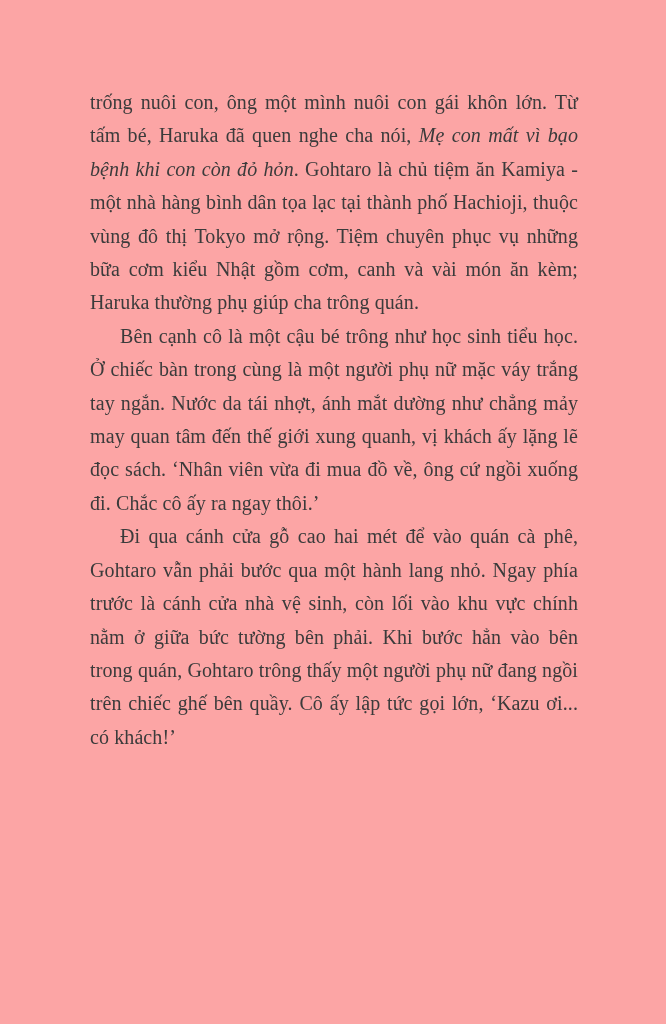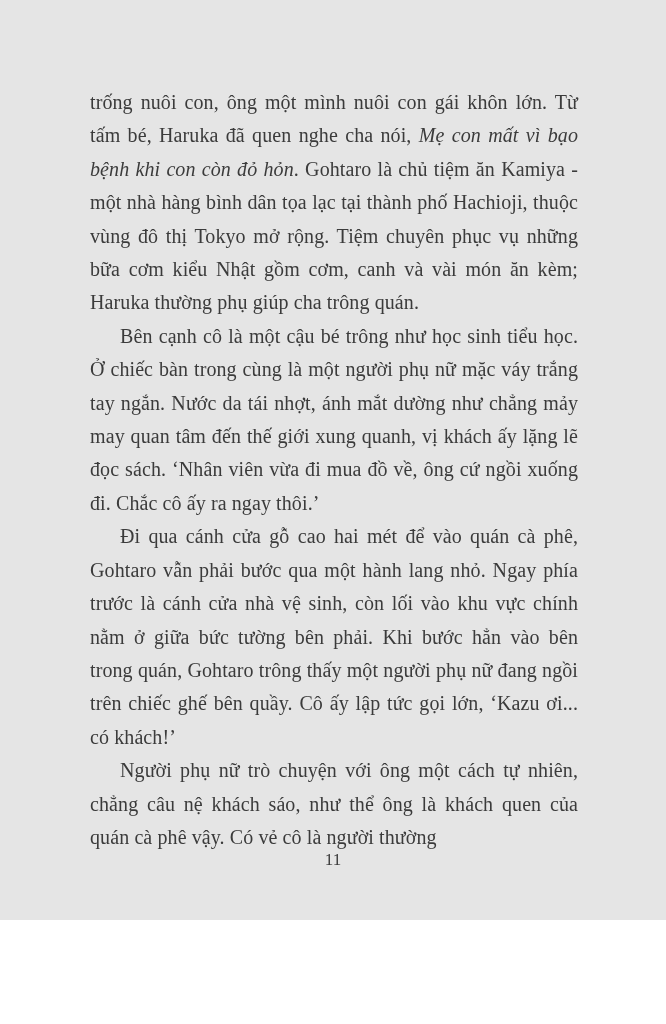--- a/index.html
+++ b/index.html
@@ -2,23 +2,23 @@
 <html><head>
   <meta charset="utf-8">
   <style>
     html, body {
       margin: 0;
       padding: 0;
       background: #ffffff;
     }
     .page {
       width: 666px;
-      height: 920px;
+      height: 1024px;
       margin: 0 auto;
-      background: #e5e5e5;
+      background: #fca5a5;
       position: relative;
       font-family: "Liberation Serif", "DejaVu Serif", serif;
       color: #3b3b3b;
       box-sizing: border-box;
       overflow: hidden;
     }
     .text-block {
       position: absolute;
       left: 90px;
       top: 86px;
@@ -49,16 +49,14 @@
     }
   </style>
 </head>
 <body>
 
 <main class="page">
   <section class="text-block">
     <p class="para first"><span>trống nuôi con, ông một mình nuôi con gái khôn lớn. Từ tấm bé, Haruka đã quen nghe cha nói, </span><em>Mẹ con mất vì bạo bệnh khi con còn đỏ hỏn</em><span>. Gohtaro là chủ tiệm ăn Kamiya - một nhà hàng bình dân tọa lạc tại thành phố Hachioji, thuộc vùng đô thị Tokyo mở rộng. Tiệm chuyên phục vụ những bữa cơm kiểu Nhật gồm cơm, canh và vài món ăn kèm; Haruka thường phụ giúp cha trông quán.</span></p>
     <p class="para">Bên cạnh cô là một cậu bé trông như học sinh tiểu học. Ở chiếc bàn trong cùng là một người phụ nữ mặc váy trắng tay ngắn. Nước da tái nhợt, ánh mắt dường như chẳng mảy may quan tâm đến thế giới xung quanh, vị khách ấy lặng lẽ đọc sách. ‘Nhân viên vừa đi mua đồ về, ông cứ ngồi xuống đi. Chắc cô ấy ra ngay thôi.’</p>
     <p class="para">Đi qua cánh cửa gỗ cao hai mét để vào quán cà phê, Gohtaro vẫn phải bước qua một hành lang nhỏ. Ngay phía trước là cánh cửa nhà vệ sinh, còn lối vào khu vực chính nằm ở giữa bức tường bên phải. Khi bước hẳn vào bên trong quán, Gohtaro trông thấy một người phụ nữ đang ngồi trên chiếc ghế bên quầy. Cô ấy lập tức gọi lớn, ‘Kazu ơi... có khách!’</p>
-    <p class="para">Người phụ nữ trò chuyện với ông một cách tự nhiên, chẳng câu nệ khách sáo, như thể ông là khách quen của quán cà phê vậy. Có vẻ cô là người thường</p>
   </section>
-  <footer class="page-number">11</footer>
 </main>
 
 </body></html>

